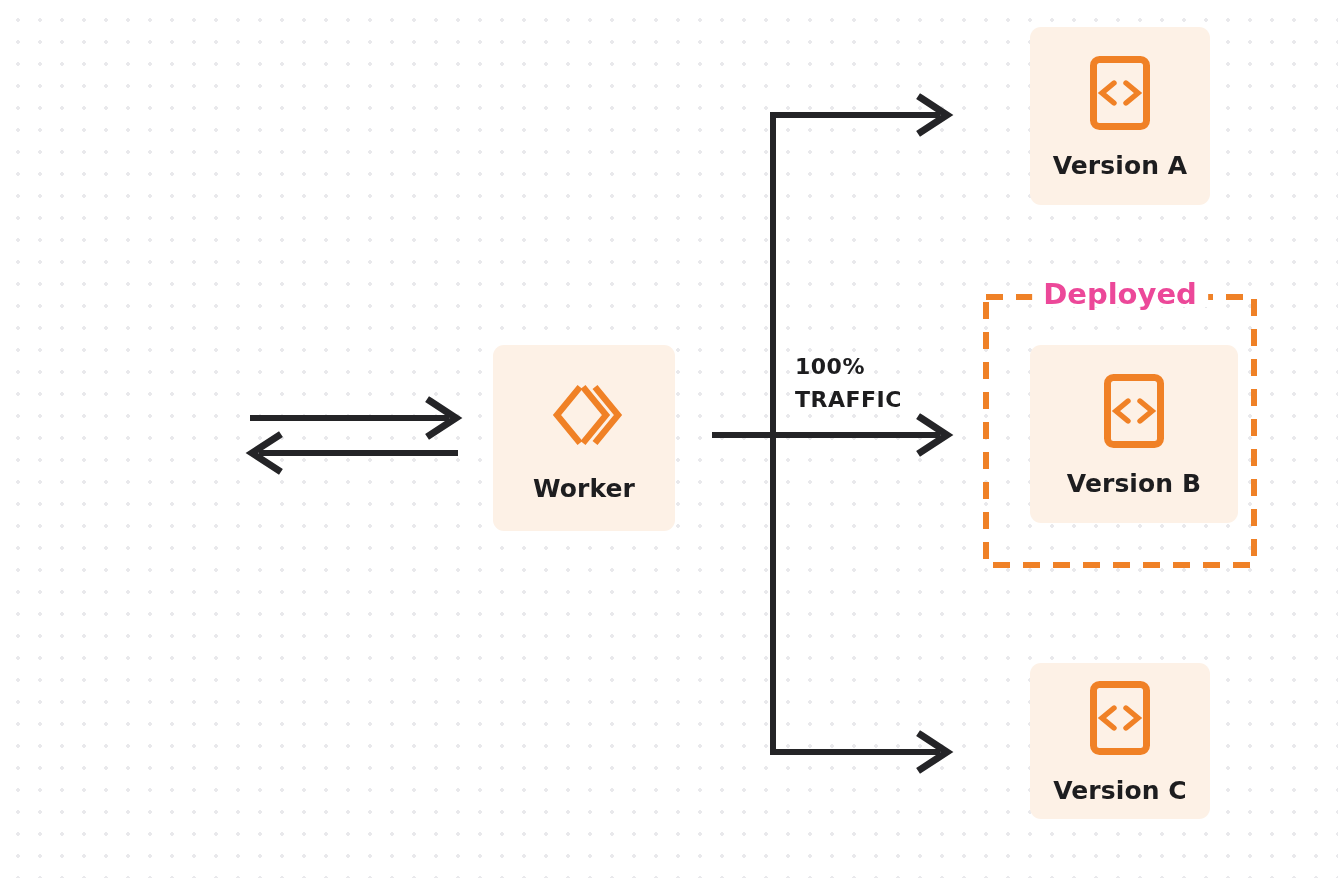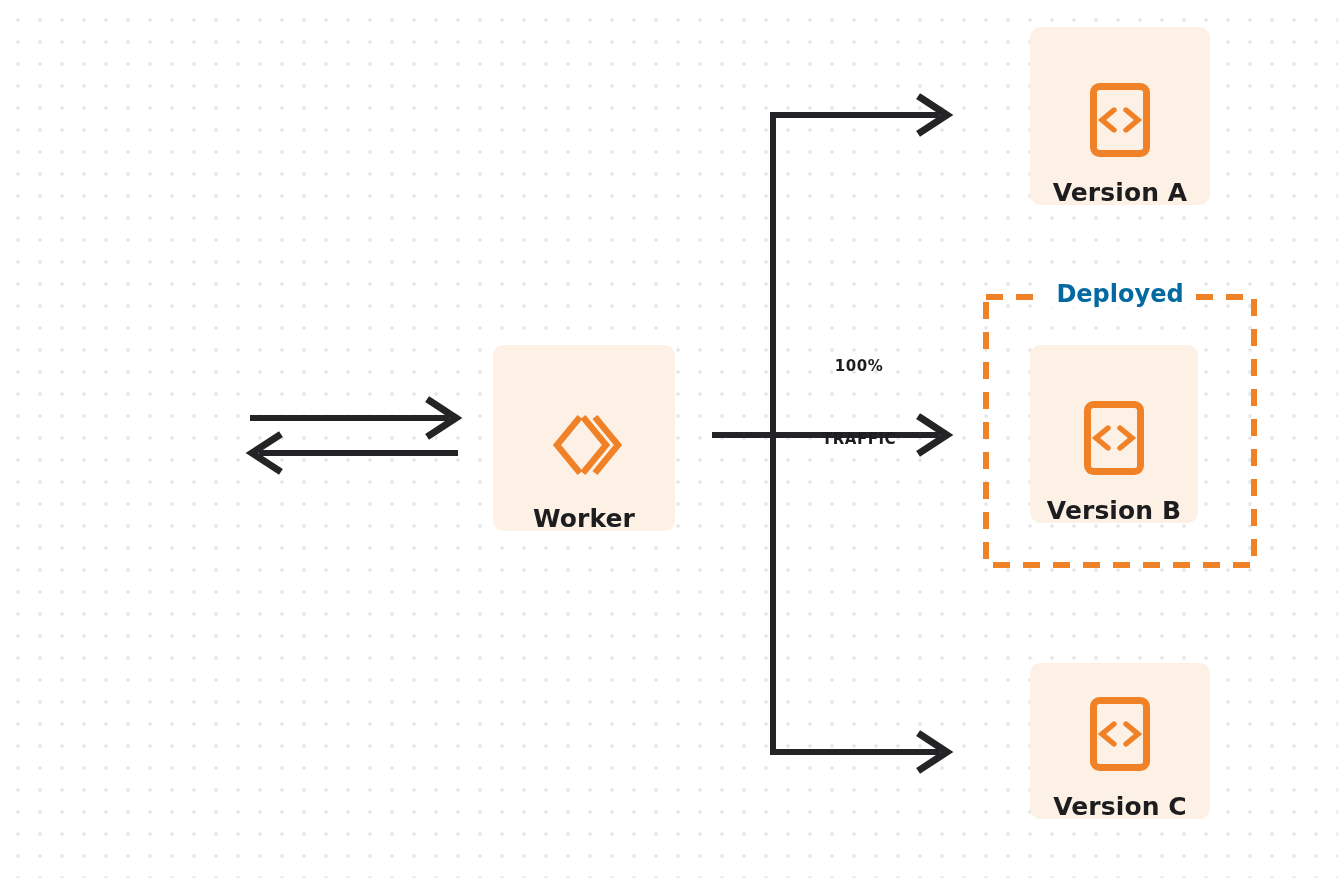--- a/index.html
+++ b/index.html
@@ -18,21 +18,21 @@
     background-position: 7px 9px;
     font-family: "DejaVu Sans", "Liberation Sans", sans-serif;
   }
 
   
   .node {
     position: absolute;
     display: flex;
     flex-direction: column;
     align-items: center;
-    justify-content: flex-end;
+    justify-content: center;
     border-radius: 11px;
     box-sizing: border-box;
   }
   .node-gray { background: #f3f4f6; }
   .node-cream { background: #fdf1e6; }
 
   .node-label {
     font-size: 25px;
     font-weight: 700;
     color: #1d1d1f;
@@ -44,21 +44,21 @@
 
   .node-icon {
     display: block;
     line-height: 0;
   }
 
   
   #client-node  { left: 30px;  top: 345px; width: 182px; height: 178px; }
   #worker-node  { left: 493px; top: 345px; width: 182px; height: 186px; }
   #version-a-node { left: 1030px; top: 27px;  width: 180px; height: 178px; }
-  #version-b-node { left: 1030px; top: 345px; width: 168px; height: 178px; }
+  #version-b-node { left: 1030px; top: 345px; width: 208px; height: 178px; }
   #version-c-node { left: 1030px; top: 663px; width: 180px; height: 156px; }
 
   
   #deployed-group {
     position: absolute;
     left: 983px;
     top: 294px;
     width: 274px;
     height: 274px;
     box-sizing: border-box;
@@ -68,51 +68,50 @@
     position: absolute;
     inset: 0;
   }
   #deployed-label {
     position: absolute;
     left: 50%;
     top: -13px;
     transform: translateX(-50%);
     background: #ffffff;
     padding: 0 11px;
-    font-size: 24px;
+    font-size: 29px;
     font-weight: 700;
-    color: #0369a1;
+    color: #ec4899;
     line-height: 26px;
     white-space: nowrap;
   }
 
   
   #connectors {
     position: absolute;
     left: 0; top: 0;
     width: 1338px;
     height: 878px;
     pointer-events: none;
   }
 
   
   #traffic-label {
     position: absolute;
     left: 795px;
     top: 350px;
     width: 128px;
-    text-align: center;
     color: #1d1d1f;
-    font-size: 15px;
+    font-size: 22px;
     font-weight: 700;
     letter-spacing: 0.5px;
     line-height: 33px;
   }
   #traffic-label .pct { display: block; }
-  #traffic-label .word { display: block; margin-top: 40px; }
+  #traffic-label .word { display: block; }
 </style>
 </head>
 <body>
 
 <div id="stage">
 
   <svg id="connectors" viewBox="0 0 1338 878" width="1338" height="878" aria-hidden="true">
     <g fill="none" stroke="#242427" stroke-width="6" stroke-linecap="butt" stroke-linejoin="miter">
 
       <g>

